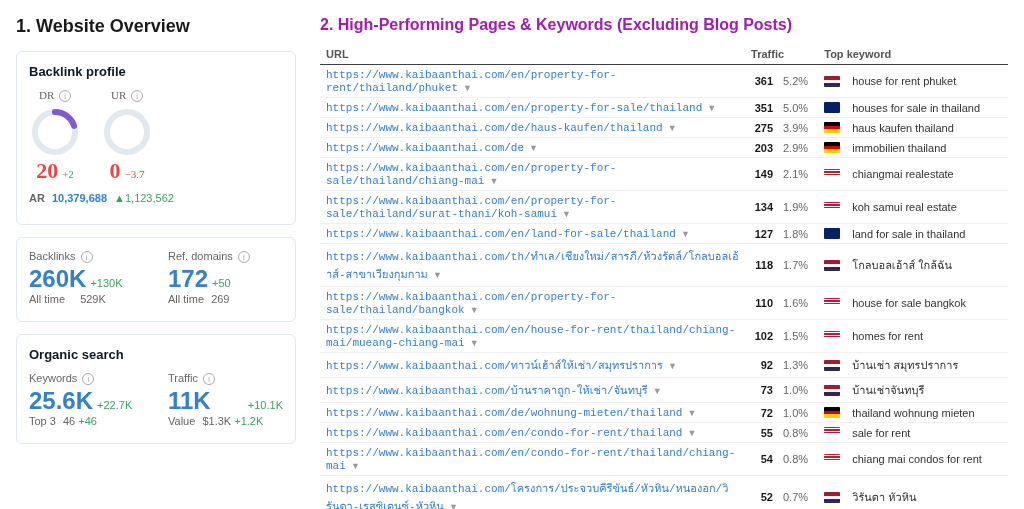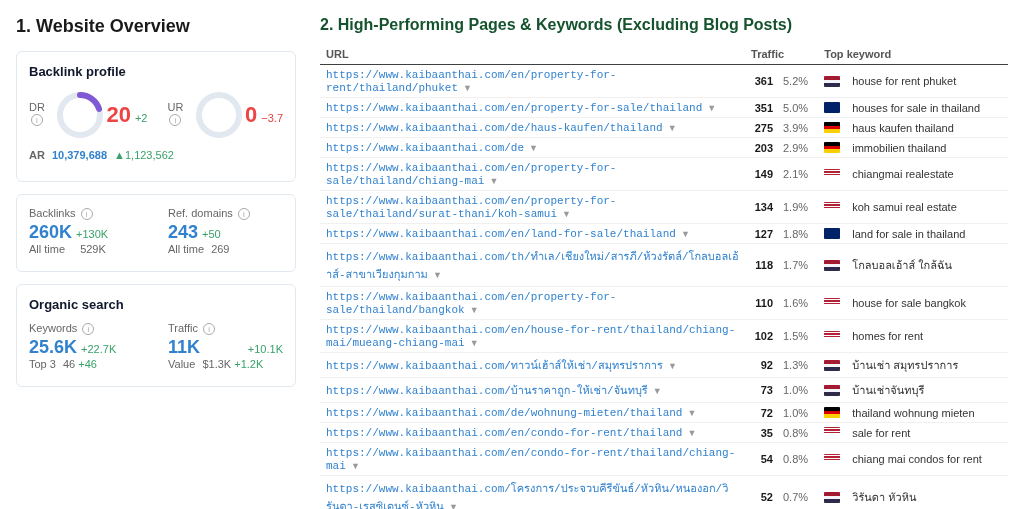--- a/index.html
+++ b/index.html
@@ -42,22 +42,23 @@
       margin-bottom: 12px;
     }
     .backlink-profile {
       display: flex;
       align-items: center;
       gap: 20px;
       margin-bottom: 8px;
     }
     .circle-metric {
       display: flex;
-      flex-direction: row;
+      flex-direction: column;
       align-items: center;
+      font-family: Liberation Serif, serif;
     }
     .circle-label {
       font-size: 11px;
       color: #666;
       margin-bottom: 4px;
     }
     .circle-value {
       font-size: 22px;
       font-weight: 700;
       color: #ef4444;
@@ -85,21 +86,21 @@
       gap: 24px;
       margin-bottom: 4px;
     }
     .metric-block { flex: 1; }
     .metric-label {
       font-size: 11px;
       color: #666;
       margin-bottom: 2px;
     }
     .metric-value {
-      font-size: 18px;
+      font-size: 24px;
       font-weight: 700;
       color: #3182ce;
     }
     .metric-sub {
       font-size: 11px;
       color: #666;
     }
     .table-container {
       overflow-x: auto;
     }
@@ -248,21 +249,21 @@
             <span>All time</span>
             <span style="margin-left:12px;">529K</span>
           </div>
         </div>
         <div class="metric-block">
           <div class="metric-label">
             <span>Ref. domains</span>
             <span class="info-icon">i</span>
           </div>
           <div style="display:flex; align-items:baseline; gap:4px;">
-            <span class="metric-value">243</span>
+            <span class="metric-value">172</span>
             <span class="change-pos">+50</span>
           </div>
           <div class="metric-sub">
             <span>All time</span>
             <span style="margin-left:4px;">269</span>
           </div>
         </div>
       </div>
     </div>
 
@@ -297,21 +298,21 @@
             <span>Value</span>
             <span style="margin-left:4px;">$1.3K</span>
             <span class="change-pos">+1.2K</span>
           </div>
         </div>
       </div>
     </div>
   </div>
 
   <div class="right-panel">
-    <h1 style="color:#14532d; font-size:16px; margin-bottom:10px;">2. High-Performing Pages &amp; Keywords (Excluding Blog Posts)</h1>
+    <h1 style="color:#a21caf; font-size:16px; margin-bottom:10px;">2. High-Performing Pages &amp; Keywords (Excluding Blog Posts)</h1>
 
     <div class="table-container">
       <table>
         <thead>
           <tr>
             <th>URL</th>
             <th colspan="2">Traffic</th>
             <th>Top keyword</th>
           </tr>
         </thead>
@@ -496,21 +497,21 @@
           <span class="flag flag-de"></span>
           <span>thailand wohnung mieten</span>
         </div>
       </td>
     </tr>
             <tr>
       <td class="url-cell">
         <a href="#">https://www.kaibaanthai.com/en/condo-for-rent/thailand</a>
         <span class="dropdown-arrow">▼</span>
       </td>
-      <td class="traffic-num">35</td>
+      <td class="traffic-num">55</td>
       <td class="traffic-pct">0.8%</td>
       <td>
         <div class="keyword-cell">
           <span class="flag flag-us"></span>
           <span>sale for rent</span>
         </div>
       </td>
     </tr>
             <tr>
       <td class="url-cell">

